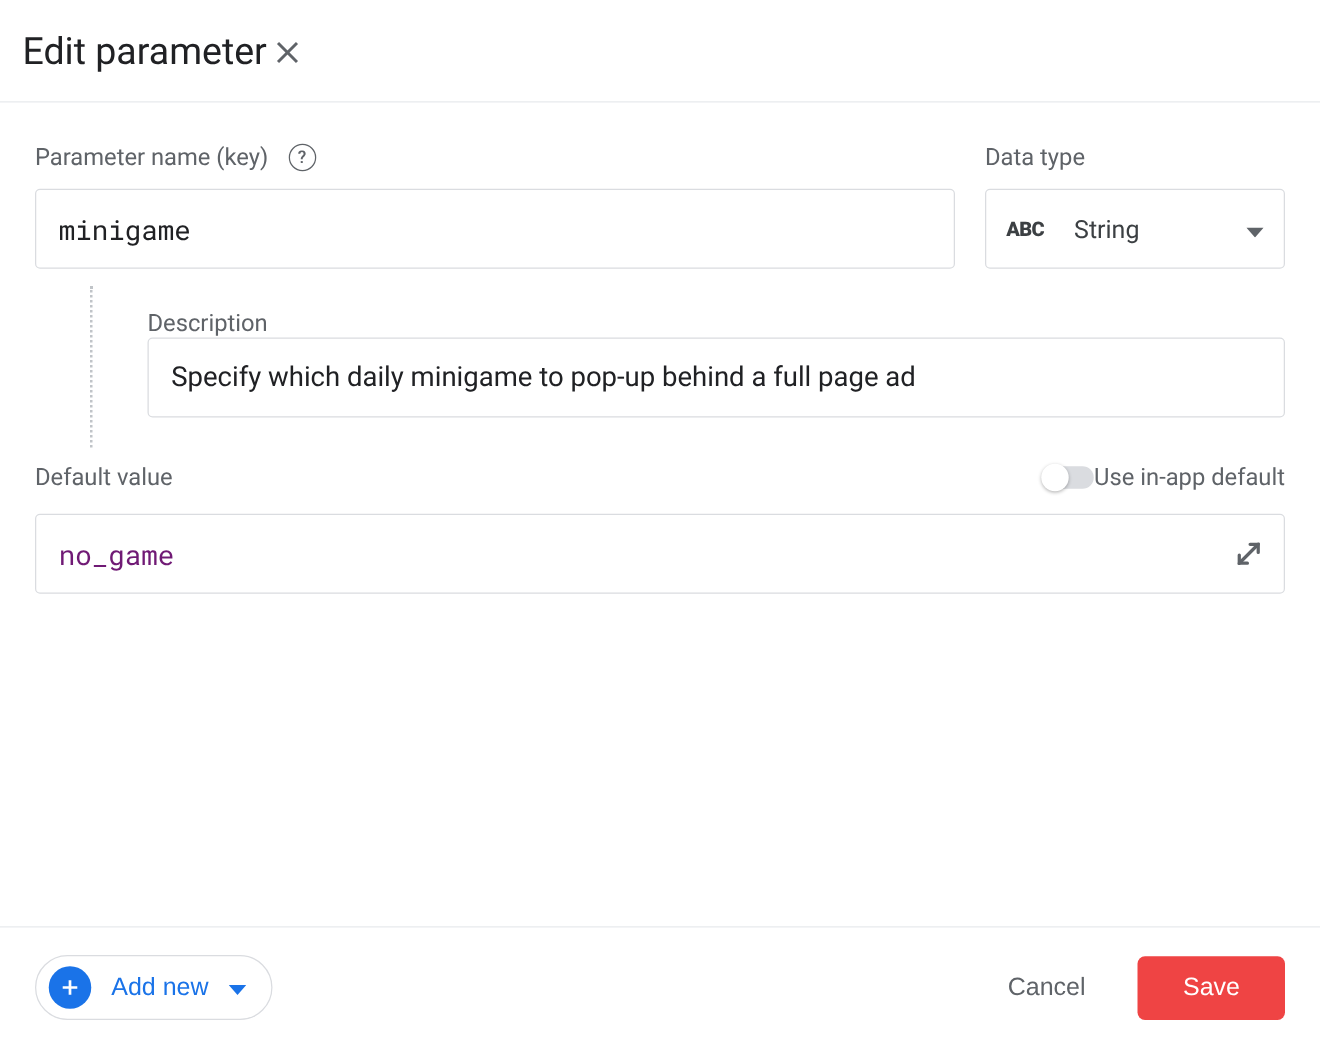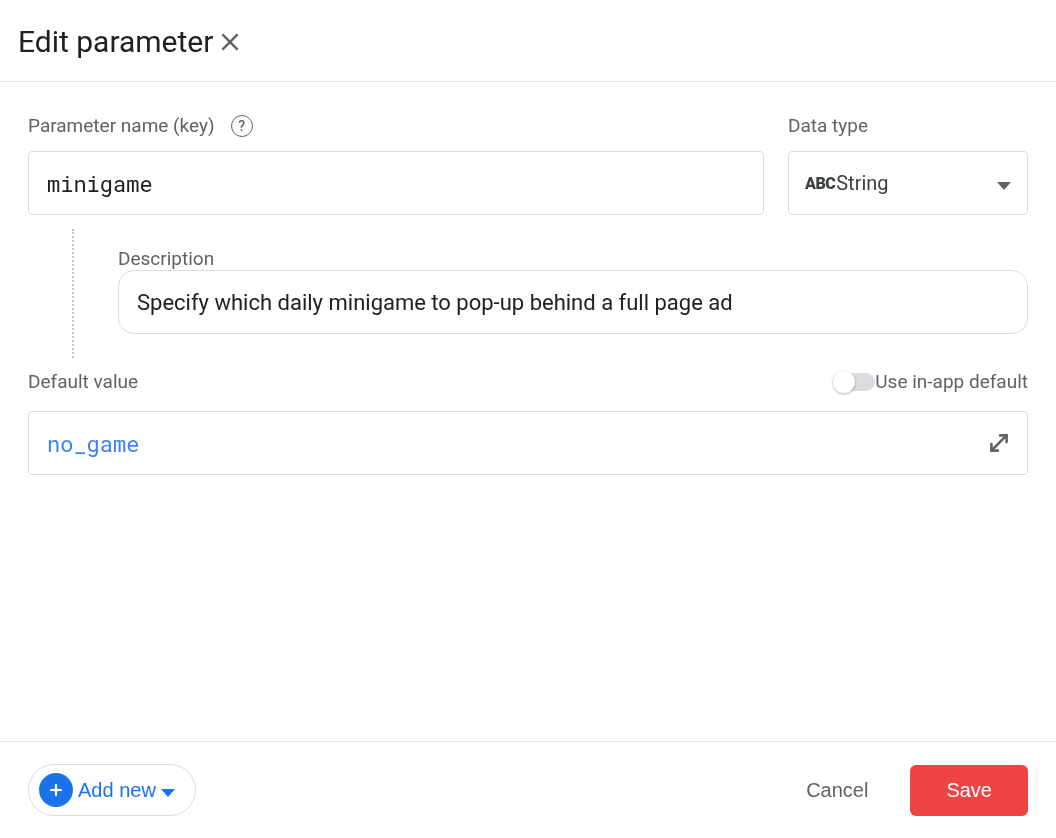--- a/index.html
+++ b/index.html
@@ -96,21 +96,21 @@
       height: 64px;
     }
     .select-box {
       width: 100%;
       border: 1px solid #dadce0;
       border-radius: 4px;
       padding: 0 16px;
       height: 64px;
       display: flex;
       align-items: center;
-      gap: 1px;
+      gap: 24px;
       cursor: pointer;
       font-size: 20px;
       color: #3c4043;
     }
     .select-box .type-icon {
       font-weight: 900;
       font-size: 16px;
       letter-spacing: -0.5px;
       color: #3c4043;
     }
@@ -141,21 +141,21 @@
       padding-top: 18px;
     }
     .description-label {
       font-size: 19px;
       color: #5f6368;
       margin-bottom: 0;
     }
     .description-input {
       width: 100%;
       border: 1px solid #dadce0;
-      border-radius: 16px;
+      border-radius: 4px;
       padding: 16px 18px;
       font-size: 22px;
       color: #202124;
       outline: none;
       height: 64px;
       font-family: inherit;
     }
     .default-value-section {
       margin-top: 36px;
     }
@@ -197,21 +197,21 @@
     }
     .default-value-input-wrapper {
       position: relative;
     }
     .default-value-input {
       width: 100%;
       border: 1px solid #dadce0;
       border-radius: 4px;
       padding: 16px 56px 16px 18px;
       font-size: 22px;
-      color: #3b82f6;
+      color: #701a75;
       font-family: 'Roboto Mono', monospace;
       outline: none;
       height: 64px;
     }
     .expand-icon {
       position: absolute;
       right: 16px;
       top: 50%;
       transform: translateY(-50%);
       color: #5f6368;
@@ -222,21 +222,21 @@
     .dialog-footer {
       border-top: 1px solid #e8eaed;
       padding: 22px 28px;
       display: flex;
       justify-content: space-between;
       align-items: center;
     }
     .add-new-btn {
       display: flex;
       align-items: center;
-      gap: 5px;
+      gap: 16px;
       border: 1px solid #dadce0;
       border-radius: 28px;
       padding: 8px 20px 8px 10px;
       background: #fff;
       cursor: pointer;
       font-size: 20px;
       color: #1a73e8;
       font-weight: 500;
     }
     .add-new-btn .plus-circle {

